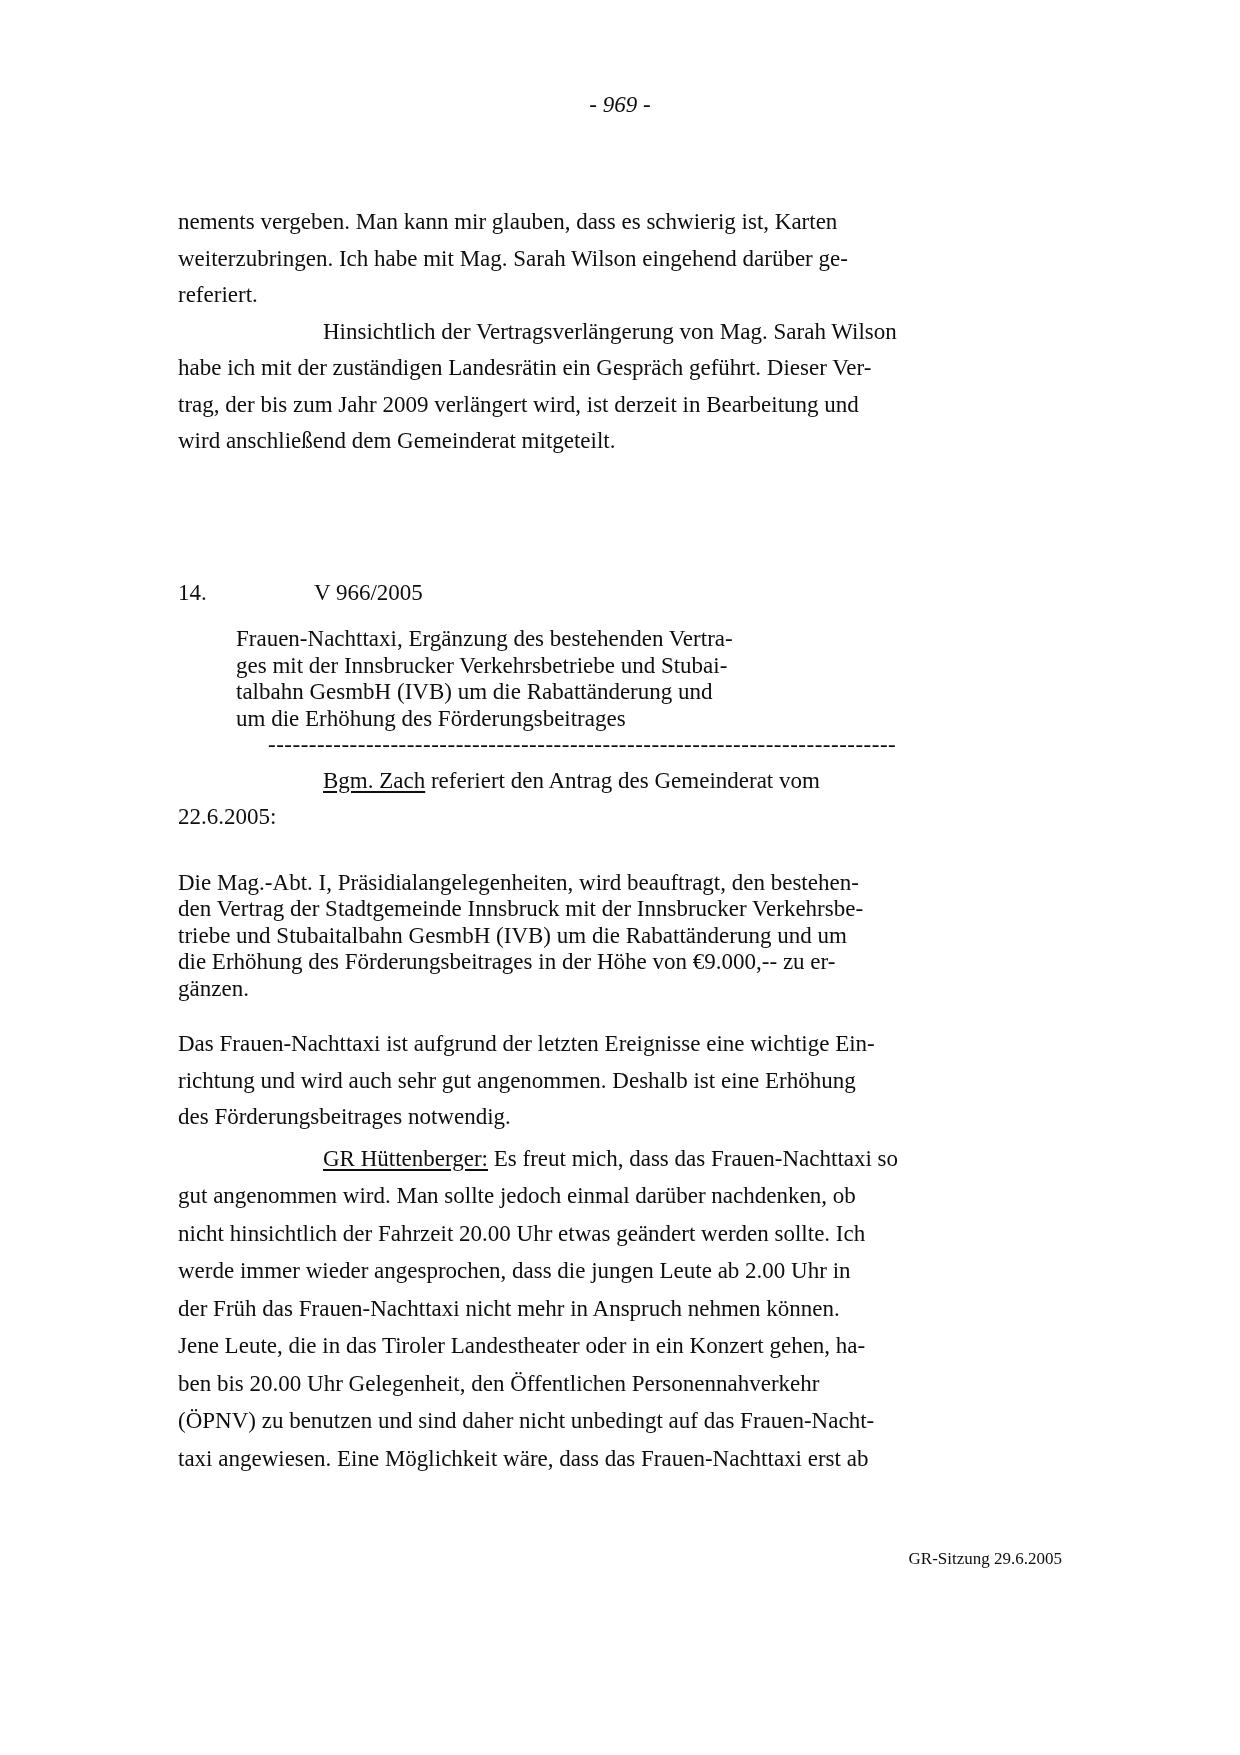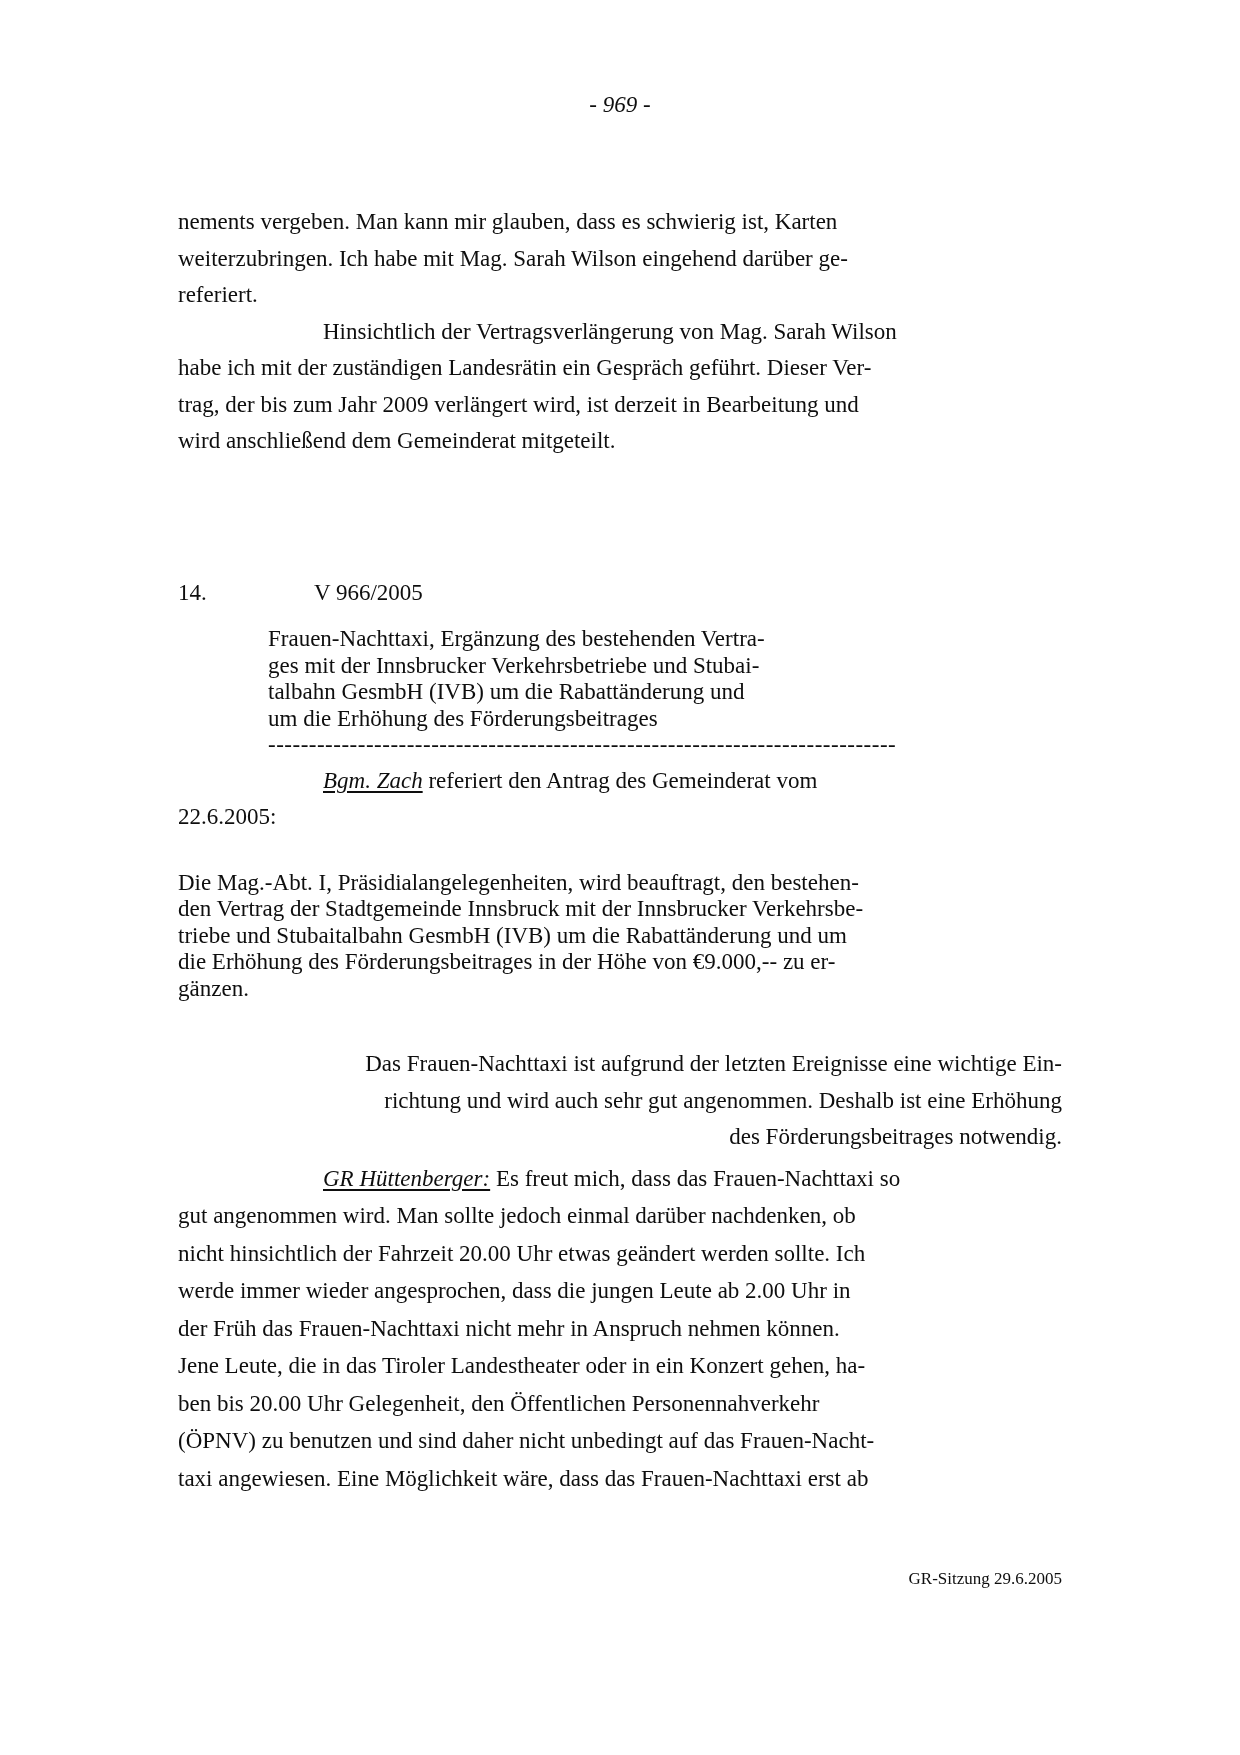--- a/index.html
+++ b/index.html
@@ -41,42 +41,41 @@
     margin-top: 120px;
     display: flex;
     font-size: 23px;
     line-height: 26.5px;
     gap: 46px;
   }
   .item-number { width: 90px; flex: 0 0 90px; }
 
   .subject-block {
     margin-top: 20px;
-    margin-left: 90px;
+    margin-left: 58px;
   }
   .subject-divider {
     margin-left: 90px;
     font-size: 23px;
     line-height: 26.5px;
     width: 628px;
     white-space: nowrap;
     overflow: hidden;
     letter-spacing: 0.5px;
   }
 
   .para-p3 { margin-top: 4px; }
   .para-p4 { margin-top: 34px; }
-  .para-p5 { margin-top: 44px; text-align: right; }
+  .para-p5 { margin-top: 24px; }
   .para-p6 { margin-top: 4px; }
 
   .speaker {
     text-decoration: underline;
     text-decoration-thickness: 1.5px;
     text-underline-offset: 3px;
-    font-style: italic;
   }
 
   .page-footer {
     margin-top: 72px;
     font-size: 17px;
     line-height: 20px;
     text-align: right;
   }
 </style>
 </head>

